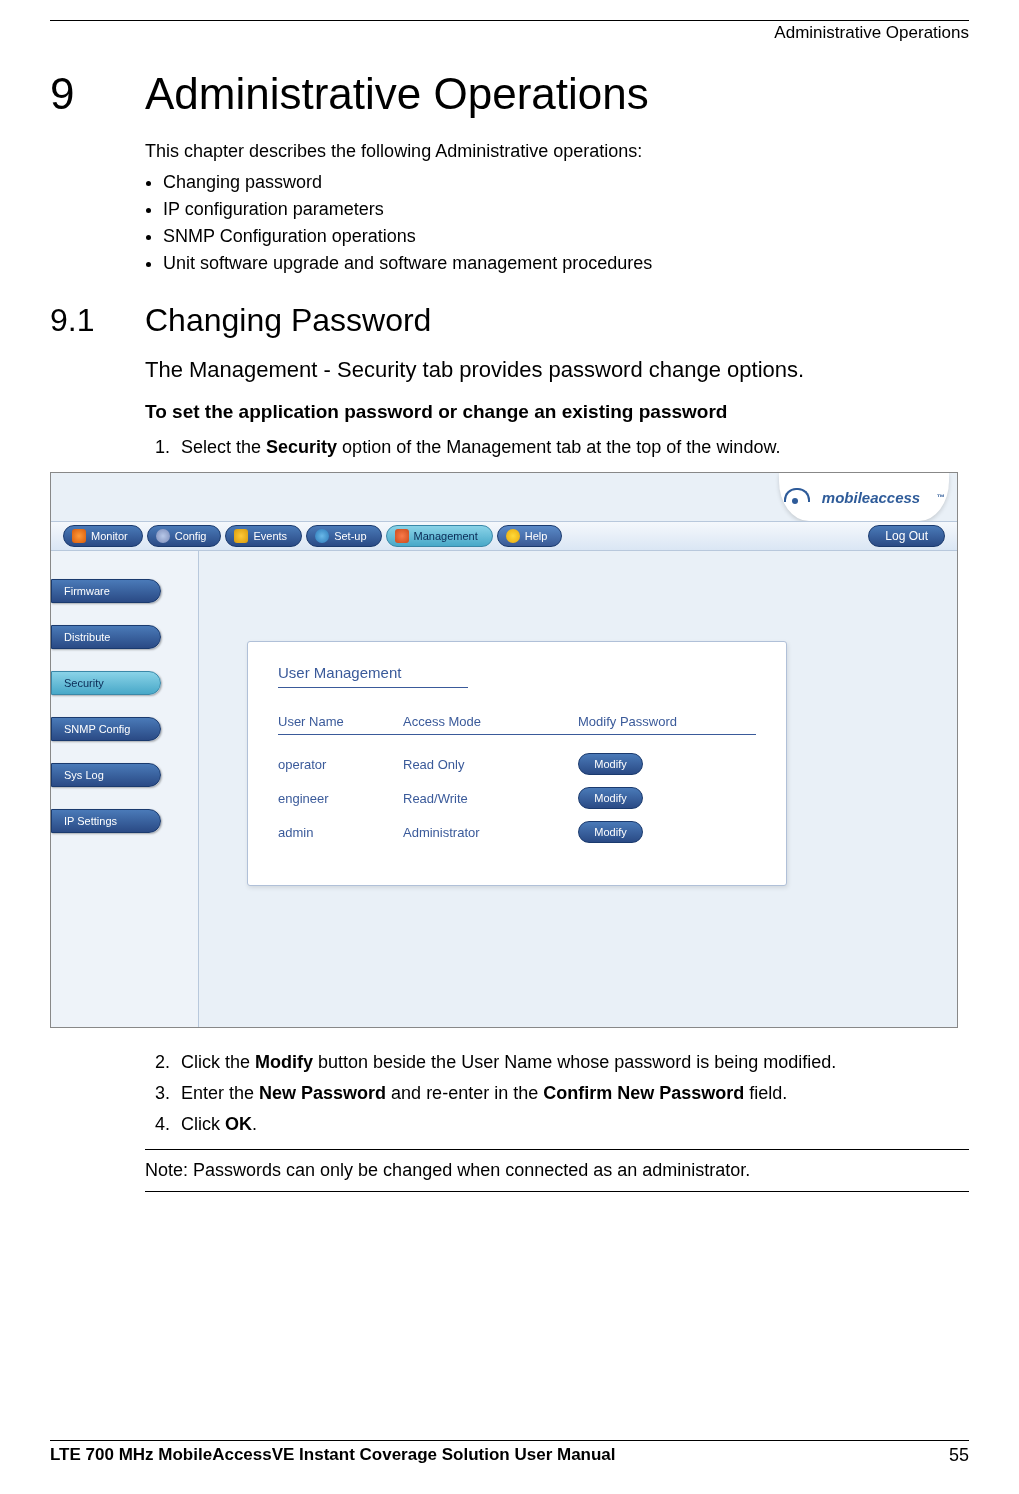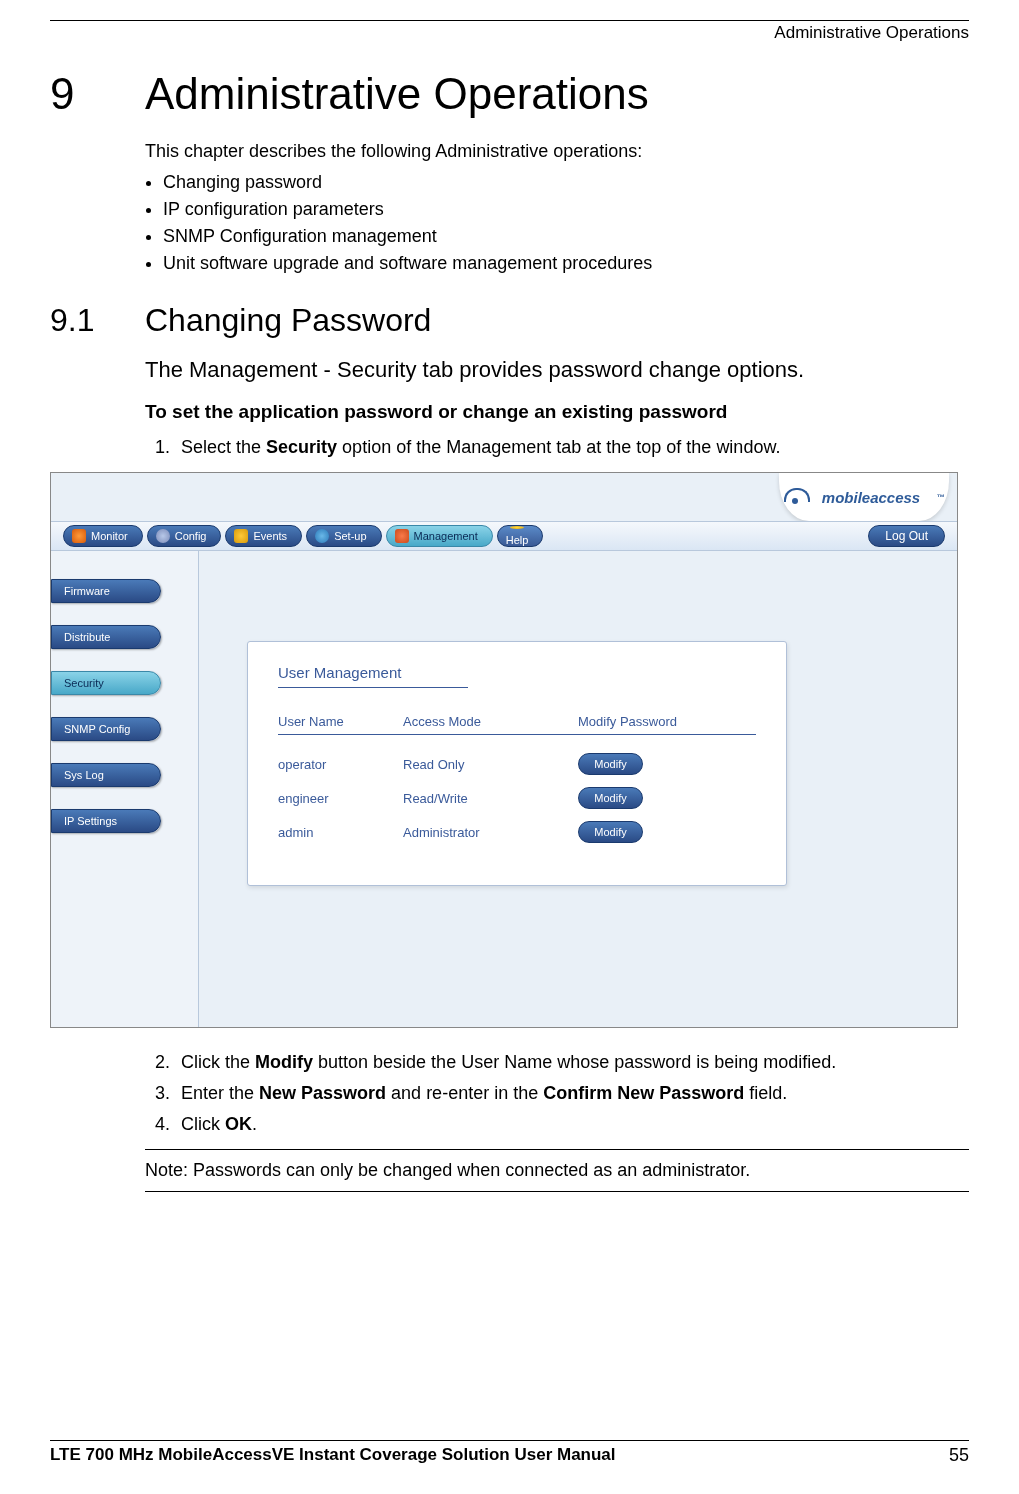--- a/index.html
+++ b/index.html
@@ -175,21 +175,20 @@
       border: 1px solid #1a3a6e;
       background: linear-gradient(#4a7ab8, #2a4a85);
     }
     .nav-tab.active {
       background: linear-gradient(#8ad3e8, #48a8c8);
       color: #0a2a55;
       border: 1px solid #3a88a8;
     }
     .nav-tab.help {
       background: linear-gradient(#5a8ac8, #3a5a95);
-      flex-direction: column;
     }
     .tab-icon {
       width: 14px;
       height: 14px;
       border-radius: 3px;
       display: inline-block;
     }
     .ic-monitor { background: radial-gradient(#ff9a3a, #d85a0a); }
     .ic-config { background: radial-gradient(#b8c8e8, #7a8ab8); border-radius: 50%; }
     .ic-events { background: radial-gradient(#ffca3a, #d89a0a); }
@@ -334,21 +333,21 @@
 <div class="chapter-row">
   <div class="chapter-num">9</div>
   <div class="chapter-title">Administrative Operations</div>
 </div>
 
 <div class="body-indent">
   <p class="intro-para">This chapter describes the following Administrative operations:</p>
   <ul class="bullets">
     <li>Changing password</li>
     <li>IP configuration parameters</li>
-    <li>SNMP Configuration management</li>
+    <li>SNMP Configuration operations</li>
     <li>Unit software upgrade and software management procedures</li>
   </ul>
 </div>
 
 <div class="section-row">
   <div class="section-num">9.1</div>
   <div class="section-title">Changing Password</div>
 </div>
 
 <div class="body-indent">

